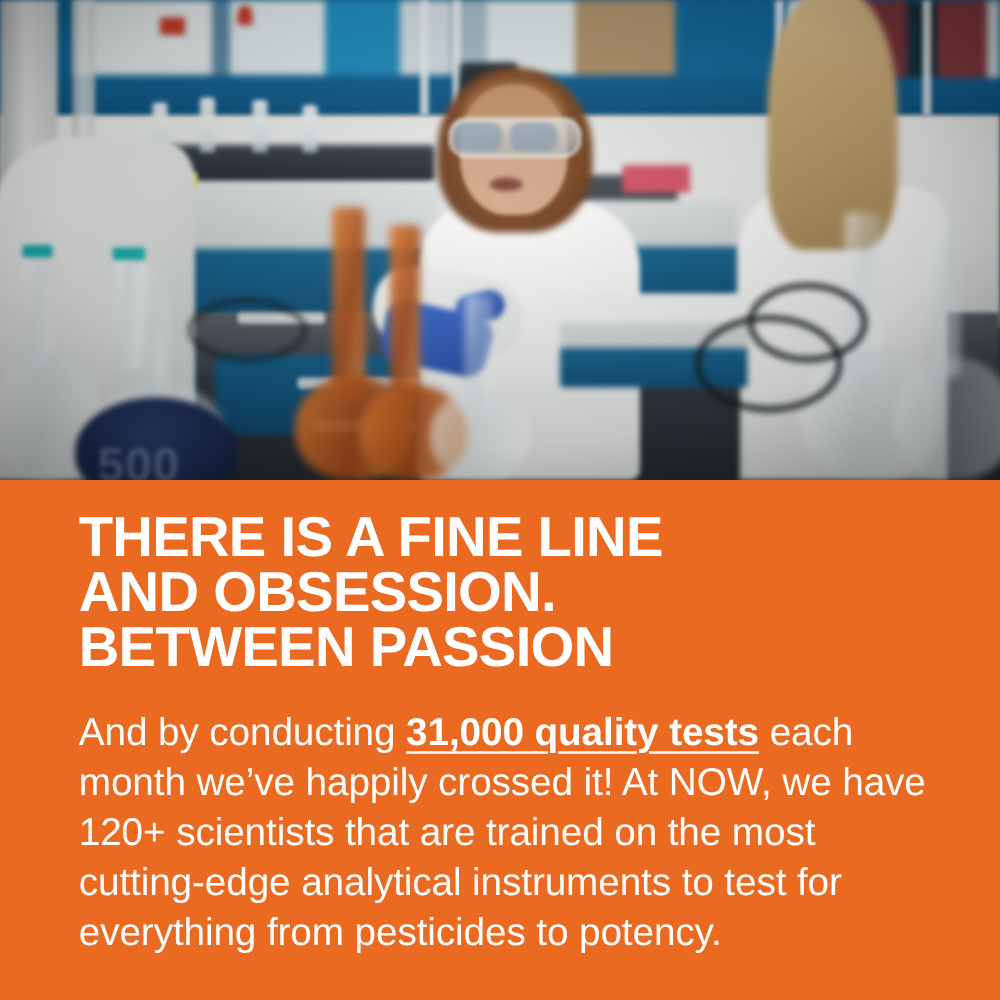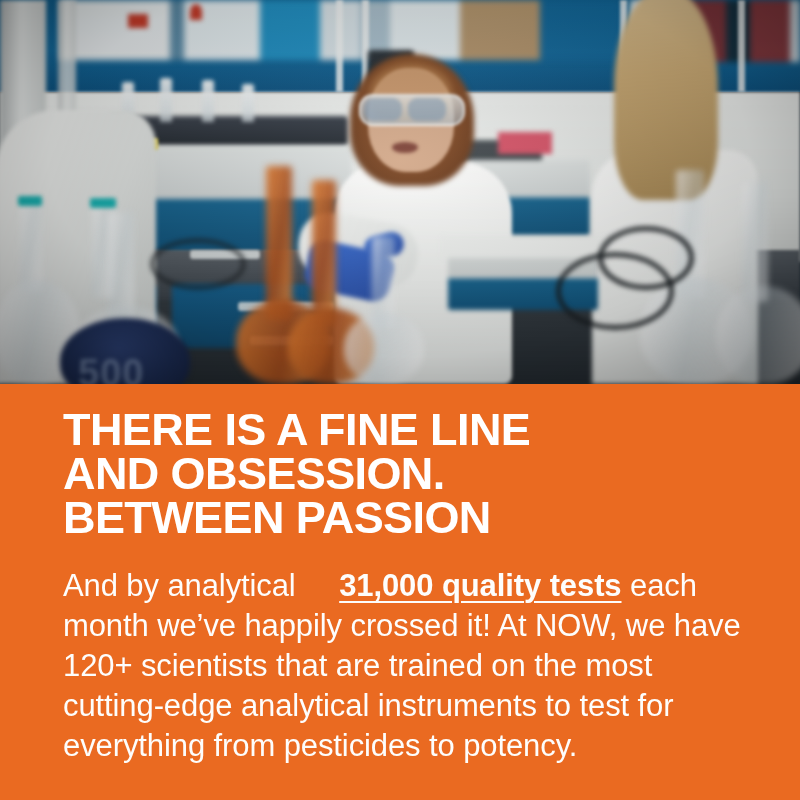--- a/index.html
+++ b/index.html
@@ -236,21 +236,20 @@
     font-weight:400;
     font-size:31px;
     line-height:40px;
     letter-spacing:-0.1px;
   }
   .bodycopy .hl {
     font-weight:700;
     text-decoration:underline;
     text-underline-offset:5px;
     text-decoration-thickness:2px;
-    margin-left:35px;
   }
 </style>
 </head>
 <body>
 
 <div class="poster">
 
   <div class="photo">
     <div class="photo-scene">
 
@@ -347,15 +346,15 @@
   </div>
 
   <div class="band"></div>
 
   <h1 class="headline">
     <span>THERE IS A FINE LINE</span>
     <span>AND OBSESSION.</span>
     <span>BETWEEN PASSION</span>
   </h1>
 
-  <p class="bodycopy"><span>And by analytical </span><span class="hl">31,000 quality tests</span><span> each month we’ve happily crossed it! At NOW, we have 120+ scientists that are trained on the most cutting-edge analytical instruments to test for everything from pesticides to potency.</span></p>
+  <p class="bodycopy"><span>And by conducting </span><span class="hl">31,000 quality tests</span><span> each month we’ve happily crossed it! At NOW, we have 120+ scientists that are trained on the most cutting-edge analytical instruments to test for everything from pesticides to potency.</span></p>
 
 </div>
 
 </body></html>

